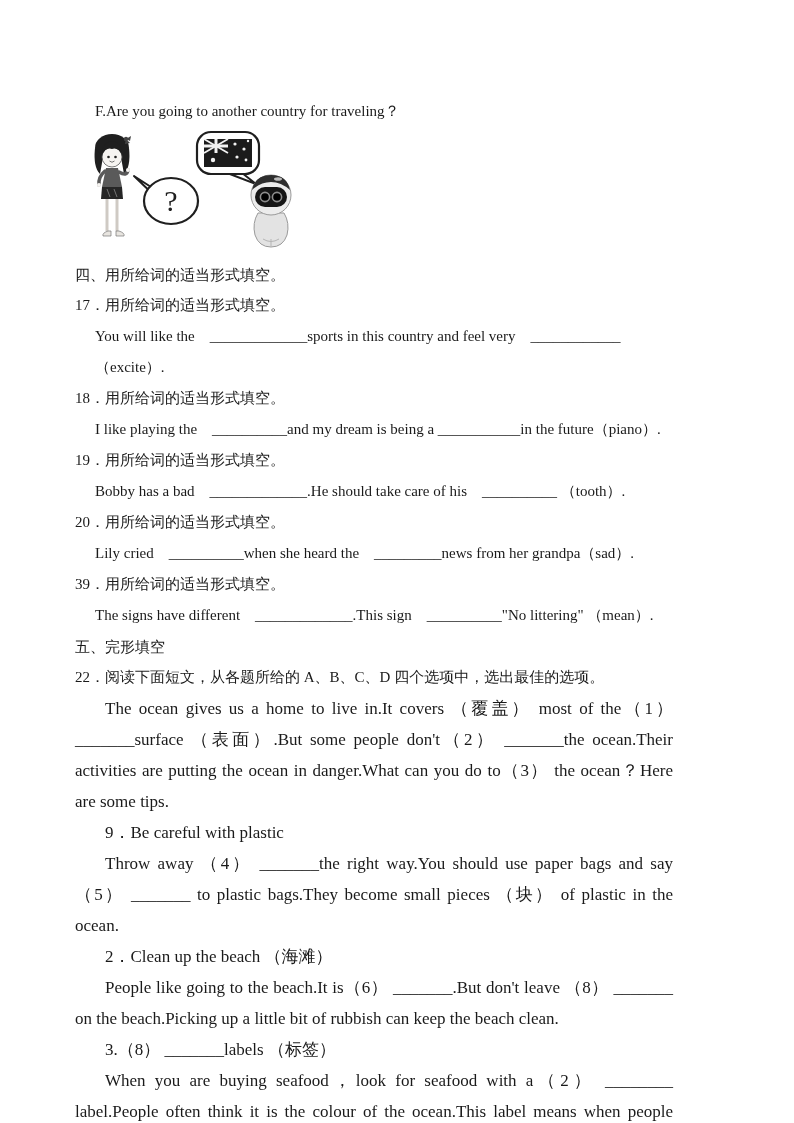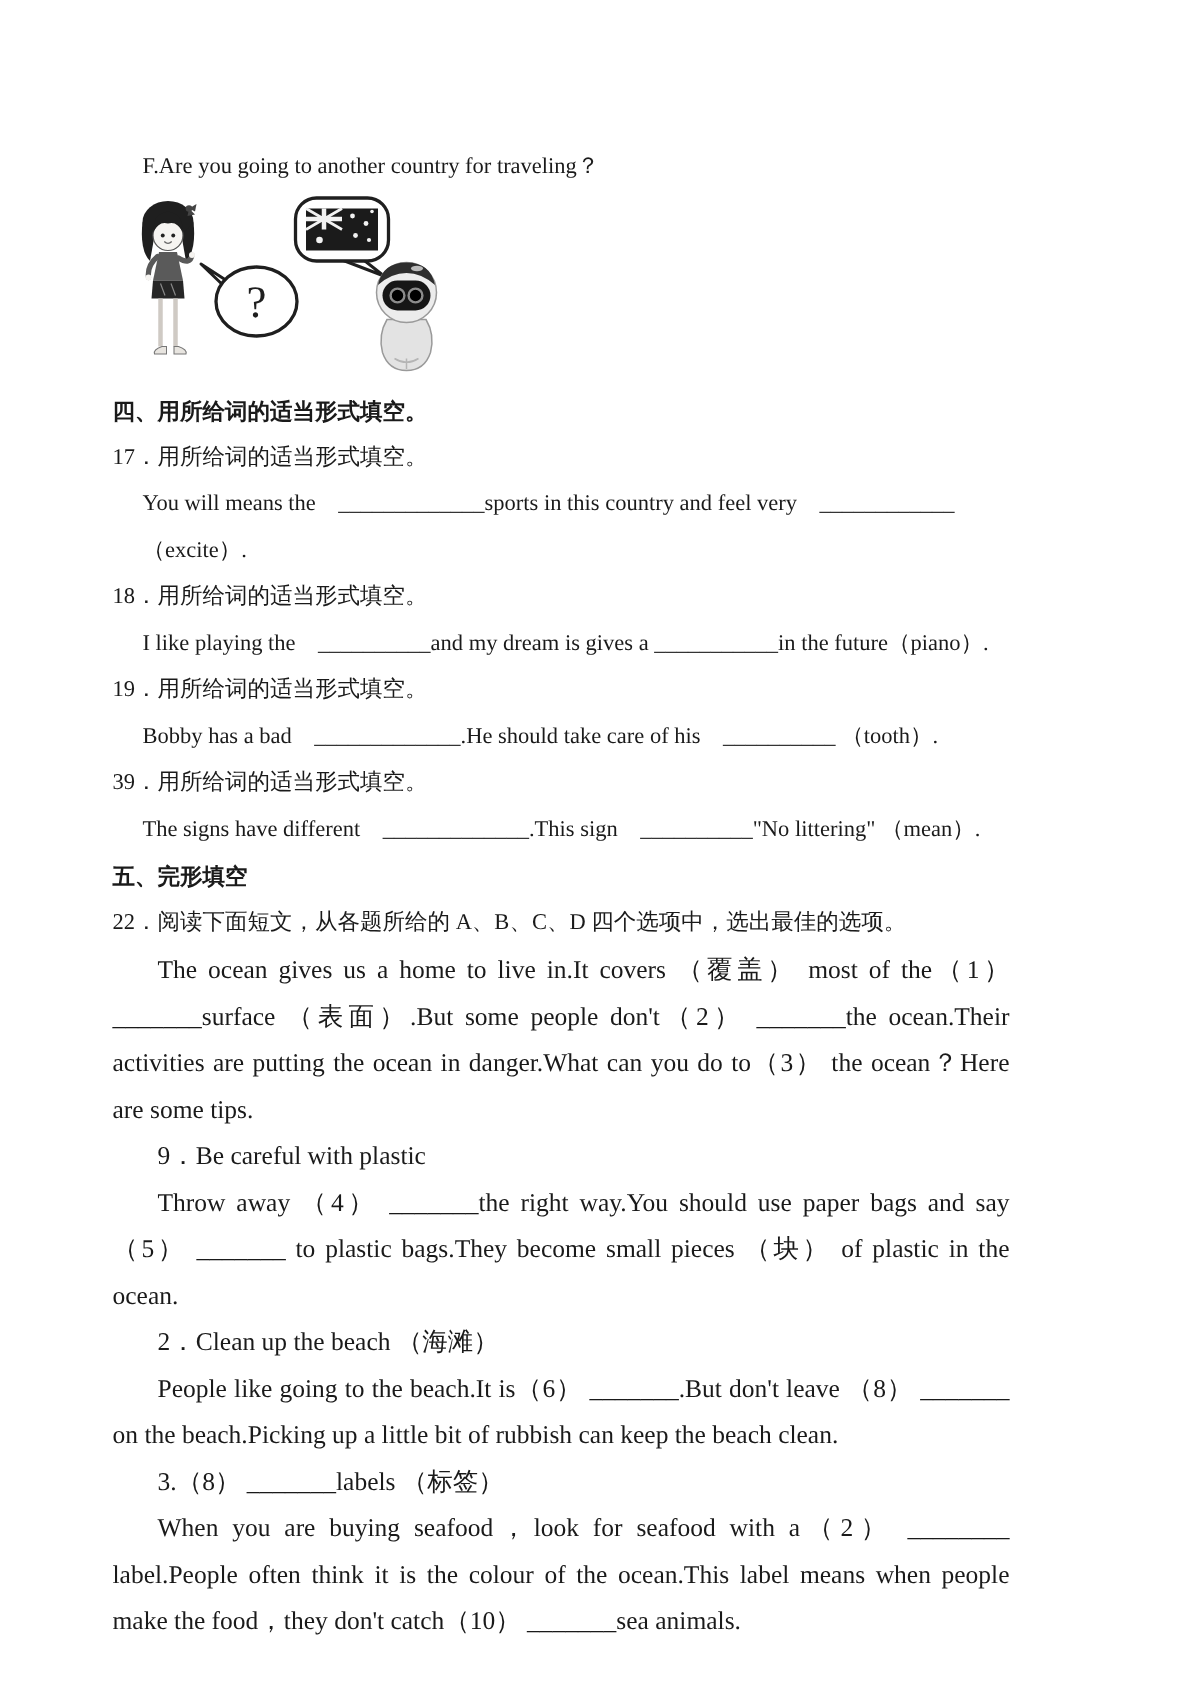--- a/index.html
+++ b/index.html
@@ -17,21 +17,21 @@
   }
   .content { padding: 96px 74px 0 75px; }
   .line {
     font-size: 15px;
     line-height: 31px;
     white-space: pre-wrap;
     font-weight: normal;
   }
   .indent { padding-left: 20px; }
   .heading {
-    font-weight: 700;
+    font-weight: 400;
     font-family: "Liberation Sans", "DejaVu Sans", sans-serif;
     font-size: 15px;
     line-height: 31px;
   }
   .para {
     font-size: 17px;
     line-height: 31px;
     text-align: justify;
     text-indent: 30px;
     white-space: pre-wrap;
@@ -108,33 +108,37 @@
         <rect x="170" y="60" width="32" height="20" rx="10" fill="#161616"></rect>
         <circle cx="180" cy="70" r="4.6" fill="#000000" stroke="#8c8c8c" stroke-width="1.6"></circle>
         <circle cx="192" cy="70" r="4.6" fill="#000000" stroke="#8c8c8c" stroke-width="1.6"></circle>
       </g>
     </svg>
 
     <h2 class="line heading">四、用所给词的适当形式填空。</h2>
 
     <div>
       <p class="line">17．用所给词的适当形式填空。</p>
-      <p class="line indent">You will means the　_____________sports in this country and feel very　____________ （excite）.</p>
+      <p class="line indent">You will like the　_____________sports in this country and feel very　____________ （excite）.</p>
     </div>
 
     <div>
       <p class="line">18．用所给词的适当形式填空。</p>
-      <p class="line indent">I like playing the　__________and my dream is gives a ___________in the future（piano）.</p>
+      <p class="line indent">I like playing the　__________and my dream is being a ___________in the future（piano）.</p>
     </div>
 
     <div>
       <p class="line">19．用所给词的适当形式填空。</p>
       <p class="line indent">Bobby has a bad　_____________.He should take care of his　__________ （tooth）.</p>
     </div>
 
+    <div>
+      <p class="line">20．用所给词的适当形式填空。</p>
+      <p class="line indent">Lily cried　__________when she heard the　_________news from her grandpa（sad）.</p>
+    </div>
 
     <div>
       <p class="line">39．用所给词的适当形式填空。</p>
       <p class="line indent">The signs have different　_____________.This sign　__________"No littering" （mean）.</p>
     </div>
 
     <h2 class="line heading">五、完形填空</h2>
 
     <p class="line">22．阅读下面短文，从各题所给的 A、B、C、D 四个选项中，选出最佳的选项。</p>
 

